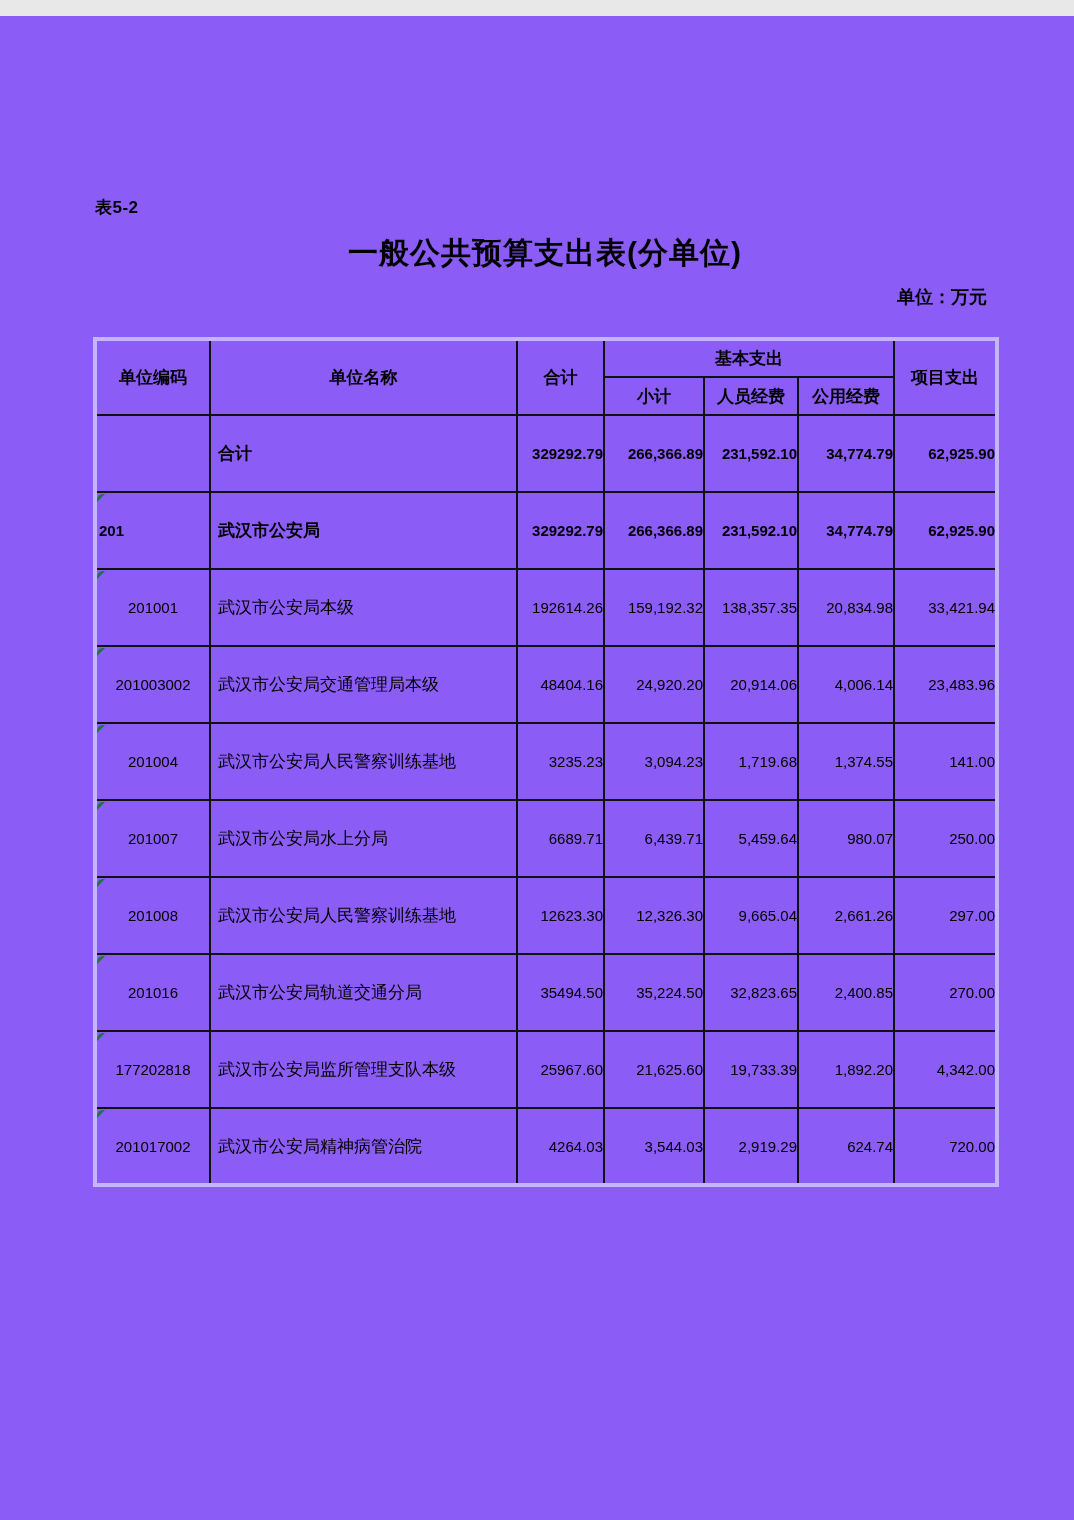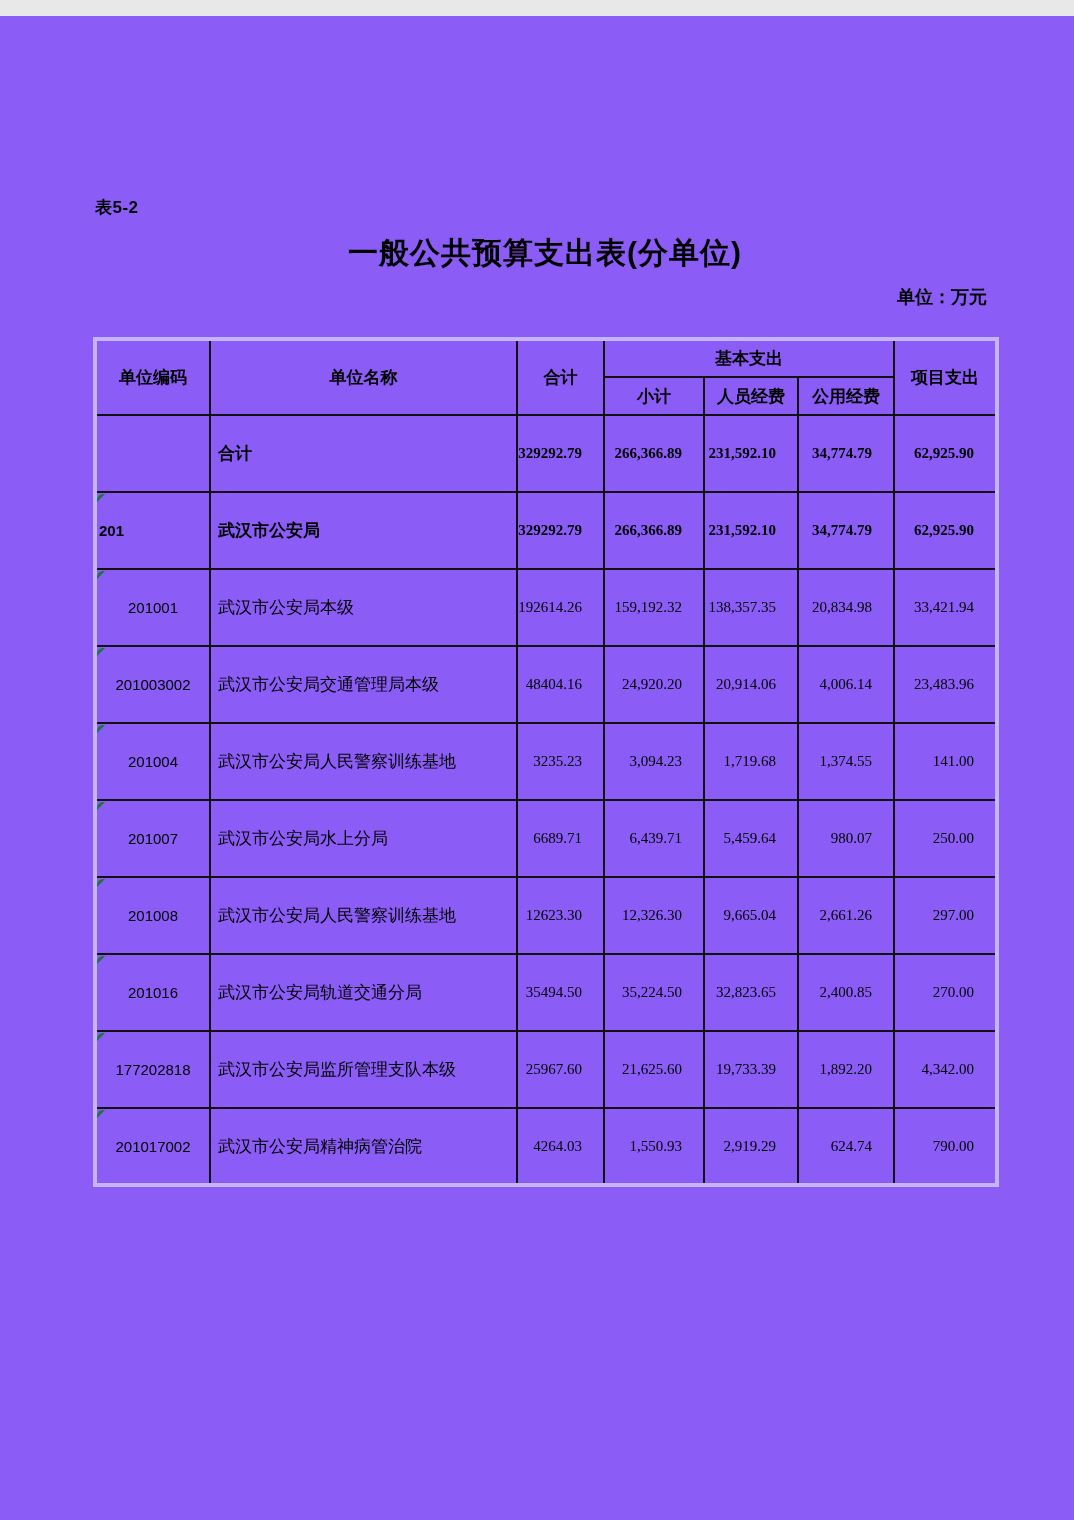--- a/index.html
+++ b/index.html
@@ -60,21 +60,21 @@
     font-size: 17px;
     font-weight: 700;
     text-align: center;
   }
   tr.hdr-top th { height: 38px; }
   tr.hdr-sub th { height: 38px; }
   tbody td { height: 77px; font-size: 15px; }
   td.code { text-align: center; position: relative; border-radius: 8px; }
   td.name { text-align: left; font-size: 17px; padding-left: 7px; }
   tr.indent td.name { }
-  td.num { text-align: right; padding-right: 21px; font-family: Liberation Serif, serif; }
+  td.num { text-align: right; padding-right: 0; }
   tr.bold td { font-weight: 700; }
   tr.code-left td.code { text-align: left; padding-left: 2px; }
   .tri {
     position: absolute;
     top: 0;
     left: 0;
     width: 0;
     height: 0;
     border-top: 9px solid #1F7244;
     border-right: 9px solid transparent;
@@ -191,20 +191,20 @@
         <td class="num">25967.60</td>
         <td class="num">21,625.60</td>
         <td class="num">19,733.39</td>
         <td class="num">1,892.20</td>
         <td class="num">4,342.00</td>
       </tr>
       <tr class="indent">
         <td class="code"><span class="tri"></span><span>201017002</span></td>
         <td class="name">武汉市公安局精神病管治院</td>
         <td class="num">4264.03</td>
-        <td class="num">1,550.93</td>
+        <td class="num">3,544.03</td>
         <td class="num">2,919.29</td>
         <td class="num">624.74</td>
-        <td class="num">790.00</td>
+        <td class="num">720.00</td>
       </tr>
     </tbody>
   </table>
 </div>
 
 </body></html>

